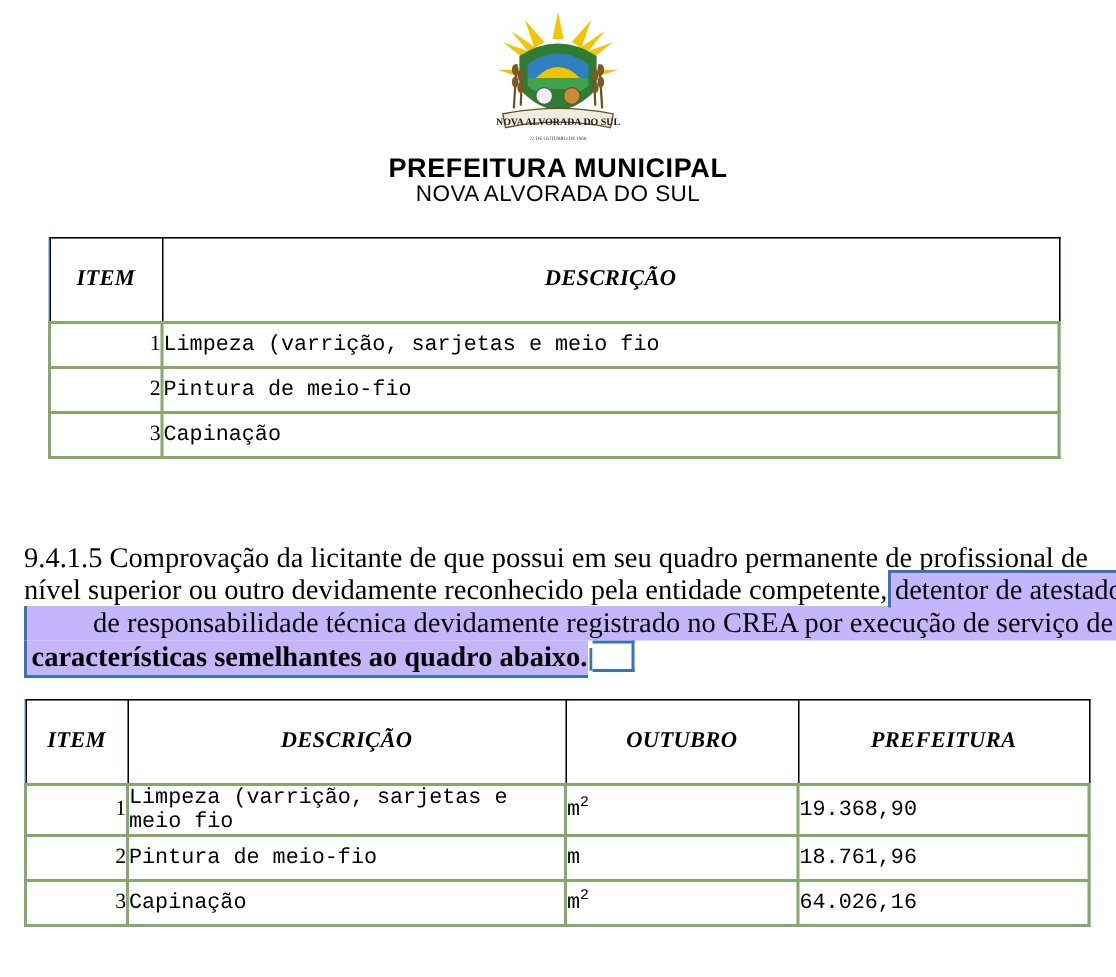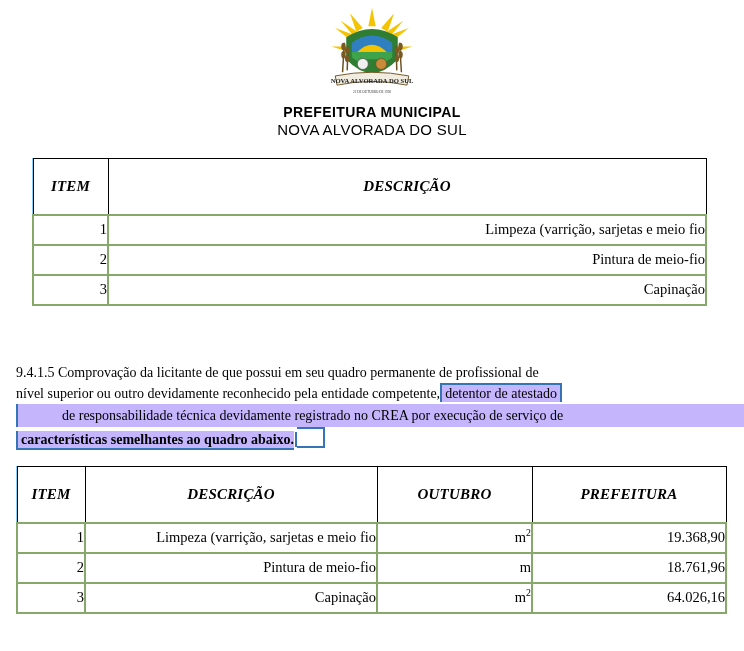--- a/index.html
+++ b/index.html
@@ -24,21 +24,21 @@
   }
   .emblem {
     width: 92px;
     height: 92px;
     margin: 0 auto;
     display: block;
   }
   .org-line1 {
     font-family: "Liberation Sans", sans-serif;
     font-weight: bold;
-    font-size: 14px;
+    font-size: 18px;
     letter-spacing: 0.4px;
     margin-top: 6px;
     line-height: 17px;
   }
   .org-line2 {
     font-family: "Liberation Sans", sans-serif;
     font-weight: normal;
     font-size: 15px;
     letter-spacing: 0.3px;
     line-height: 17px;
@@ -72,39 +72,40 @@
     height: 30px;
     box-sizing: border-box;
     background: #ffffff;
     padding: 0 4px;
   }
   .td-num {
     text-align: right;
     padding-right: 6px;
   }
   .td-text {
-    text-align: right;
+    text-align: left;
     padding-left: 5px;
+    font-family: Liberation Mono, monospace;
   }
 
   
   #table-one-wrap {
     position: absolute;
     left: 32px;
     top: 158px;
   }
   #table-one { width: 673px; }
 
   
   #paragraph-block {
     position: absolute;
     left: 16px;
     top: 362px;
     width: 712px;
-    font-size: 14px;
+    font-size: 19px;
     line-height: 21px;
     text-align: justify;
   }
   #paragraph-block .para-line {
     display: block;
     white-space: nowrap;
   }
   .justify-line {
     display: flex;
     justify-content: space-between;

